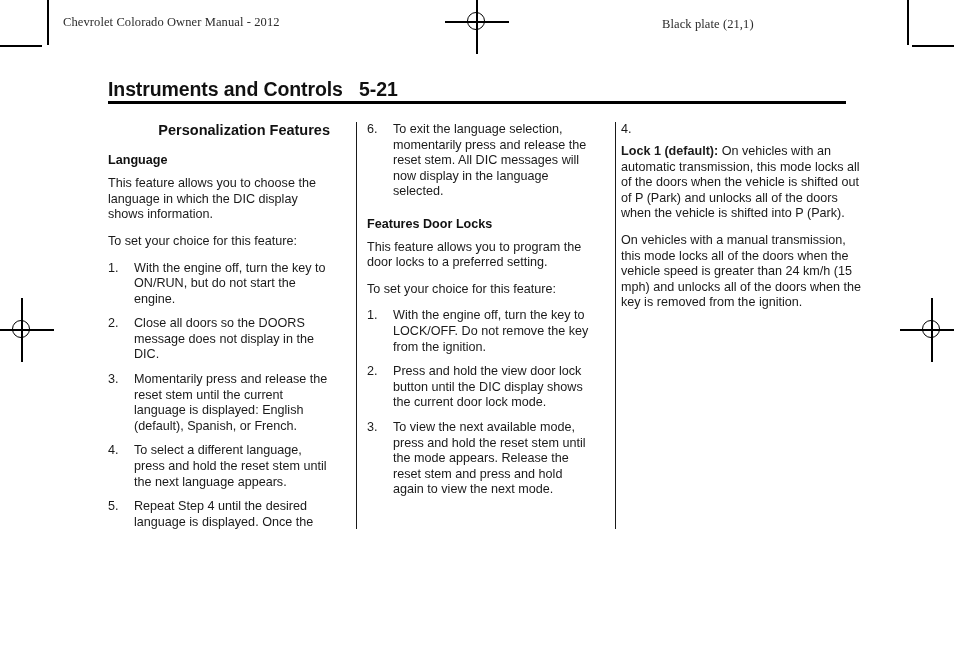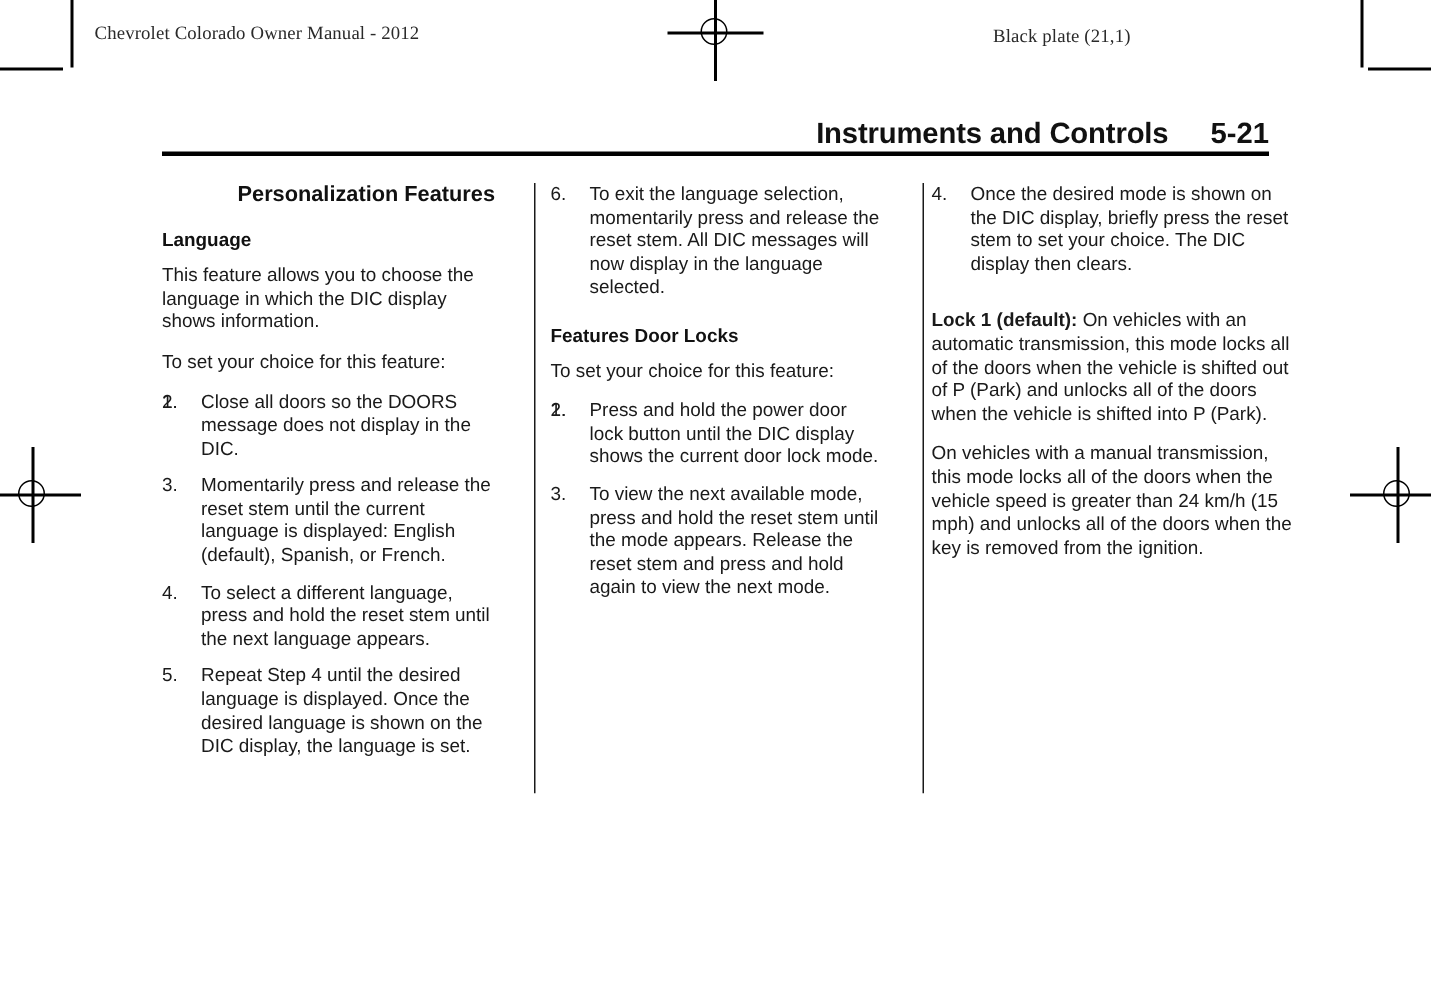--- a/index.html
+++ b/index.html
@@ -68,23 +68,23 @@
   .runhead-left { left: 63px; top: 15px; }
   .runhead-right { left: 662px; top: 17px; }
 
   
   .chapter-head {
     position: absolute;
     left: 108px;
     top: 78px;
     width: 738px;
     display: flex;
-    justify-content: flex-end;
+    justify-content: flex-start;
     align-items: baseline;
-    gap: 28px;
+    gap: 16px;
   }
   .chapter-title {
     font-size: 19.5px;
     font-weight: bold;
     letter-spacing: -0.1px;
     color: #111;
     white-space: nowrap;
   }
   .chapter-page {
     font-size: 19.5px;
@@ -241,20 +241,21 @@
 
       <h2 class="h2">Language</h2>
 
       <p class="para">This feature allows you to choose the language in which the DIC display shows information.</p>
 
       <p class="para">To set your choice for this feature:</p>
 
       <ol class="steps">
         <li>
           <span class="num">1.</span>
+          <span>With the engine off, turn the key to ON/RUN, but do not start the engine.</span>
         </li>
         <li>
           <span class="num">2.</span>
           <span>Close all doors so the DOORS message does not display in the DIC.</span>
         </li>
         <li>
           <span class="num">3.</span>
           <span>Momentarily press and release the reset stem until the current language is displayed: English (default), Spanish, or French.</span>
         </li>
         <li>
@@ -271,43 +272,44 @@
     <div class="col col-2">
       <ol class="steps">
         <li>
           <span class="num">6.</span>
           <span>To exit the language selection, momentarily press and release the reset stem. All DIC messages will now display in the language selected.</span>
         </li>
       </ol>
 
       <h2 class="h2 spaced">Features Door Locks</h2>
 
+      <p class="para">This feature allows you to program the door locks to a preferred setting.</p>
 
       <p class="para">To set your choice for this feature:</p>
 
       <ol class="steps">
         <li>
           <span class="num">1.</span>
+          <span>With the engine off, turn the key to LOCK/OFF. Do not remove the key from the ignition.</span>
         </li>
         <li>
           <span class="num">2.</span>
-          <span>Press and hold the power door lock button until the DIC display shows the current door lock mode.</span>
+          <span>Press and hold the view door lock button until the DIC display shows the current door lock mode.</span>
         </li>
         <li>
           <span class="num">3.</span>
           <span>To view the next available mode, press and hold the reset stem until the mode appears. Release the reset stem and press and hold again to view the next mode.</span>
         </li>
       </ol>
     </div>
 
     <div class="col col-3">
       <ol class="steps">
         <li>
           <span class="num">4.</span>
-          <span>Once the desired mode is shown on the DIC display, briefly press the reset stem to set your choice. The DIC display then clears.</span>
         </li>
       </ol>
 
       <div class="block-gap"></div>
 
 
       <p class="para"><span class="run-in-term">Lock 1 (default):</span><span> On vehicles with an automatic transmission, this mode locks all of the doors when the vehicle is shifted out of P (Park) and unlocks all of the doors when the vehicle is shifted into P (Park).</span></p>
 
       <p class="para">On vehicles with a manual transmission, this mode locks all of the doors when the vehicle speed is greater than 24 km/h (15 mph) and unlocks all of the doors when the key is removed from the ignition.</p>
     </div>

